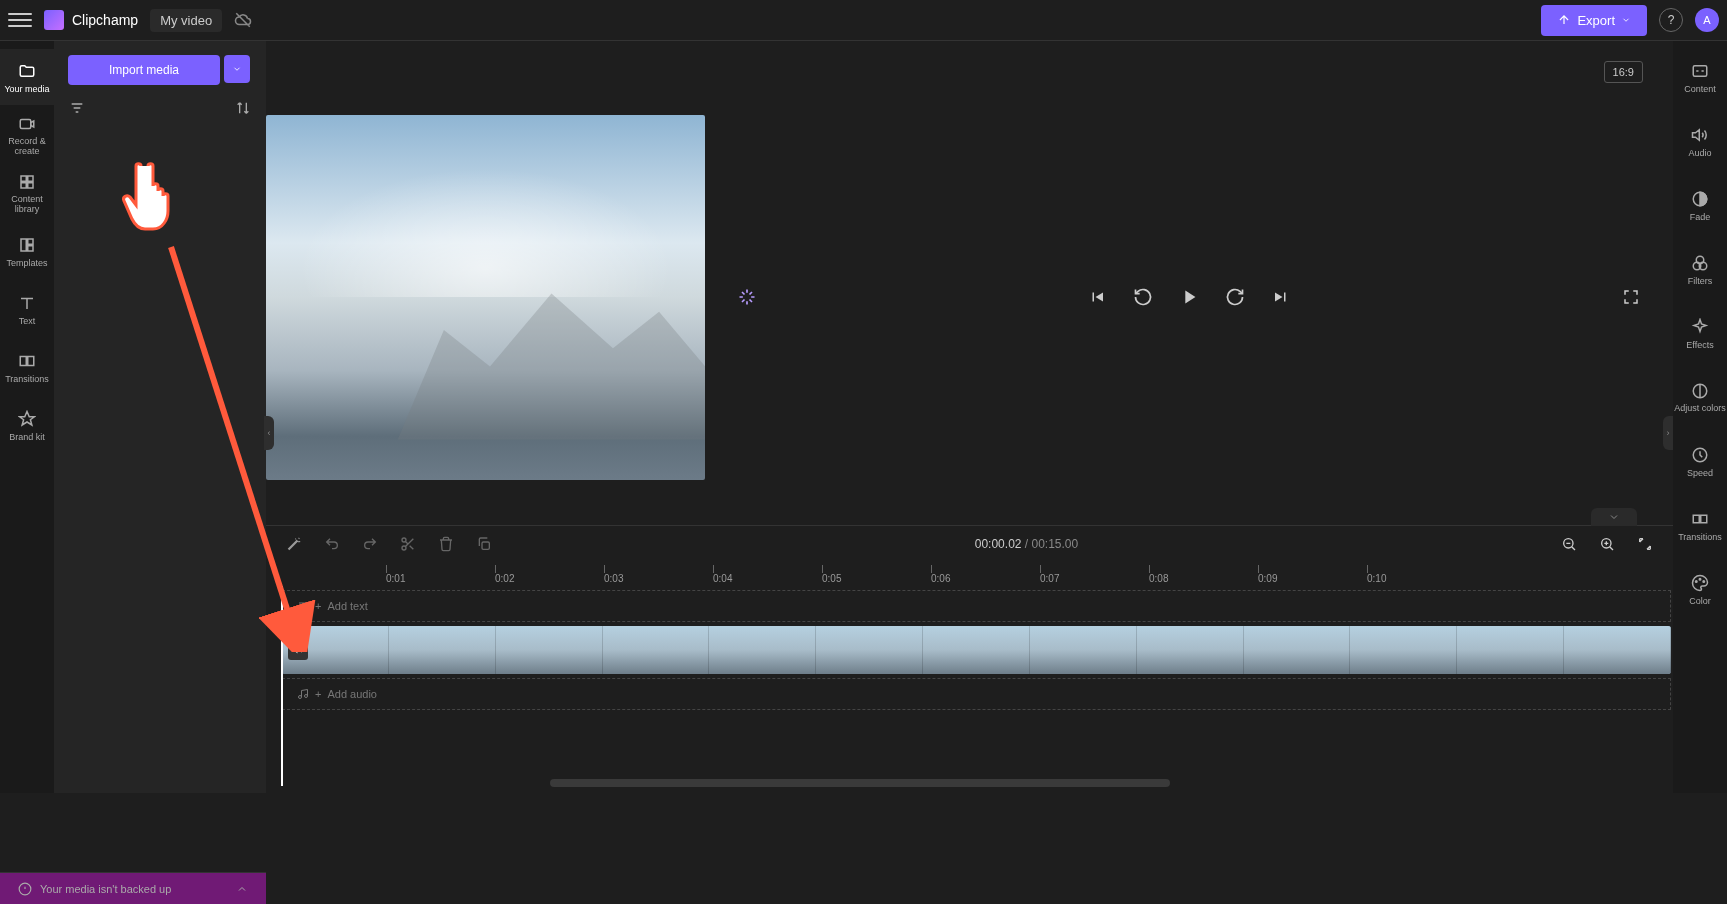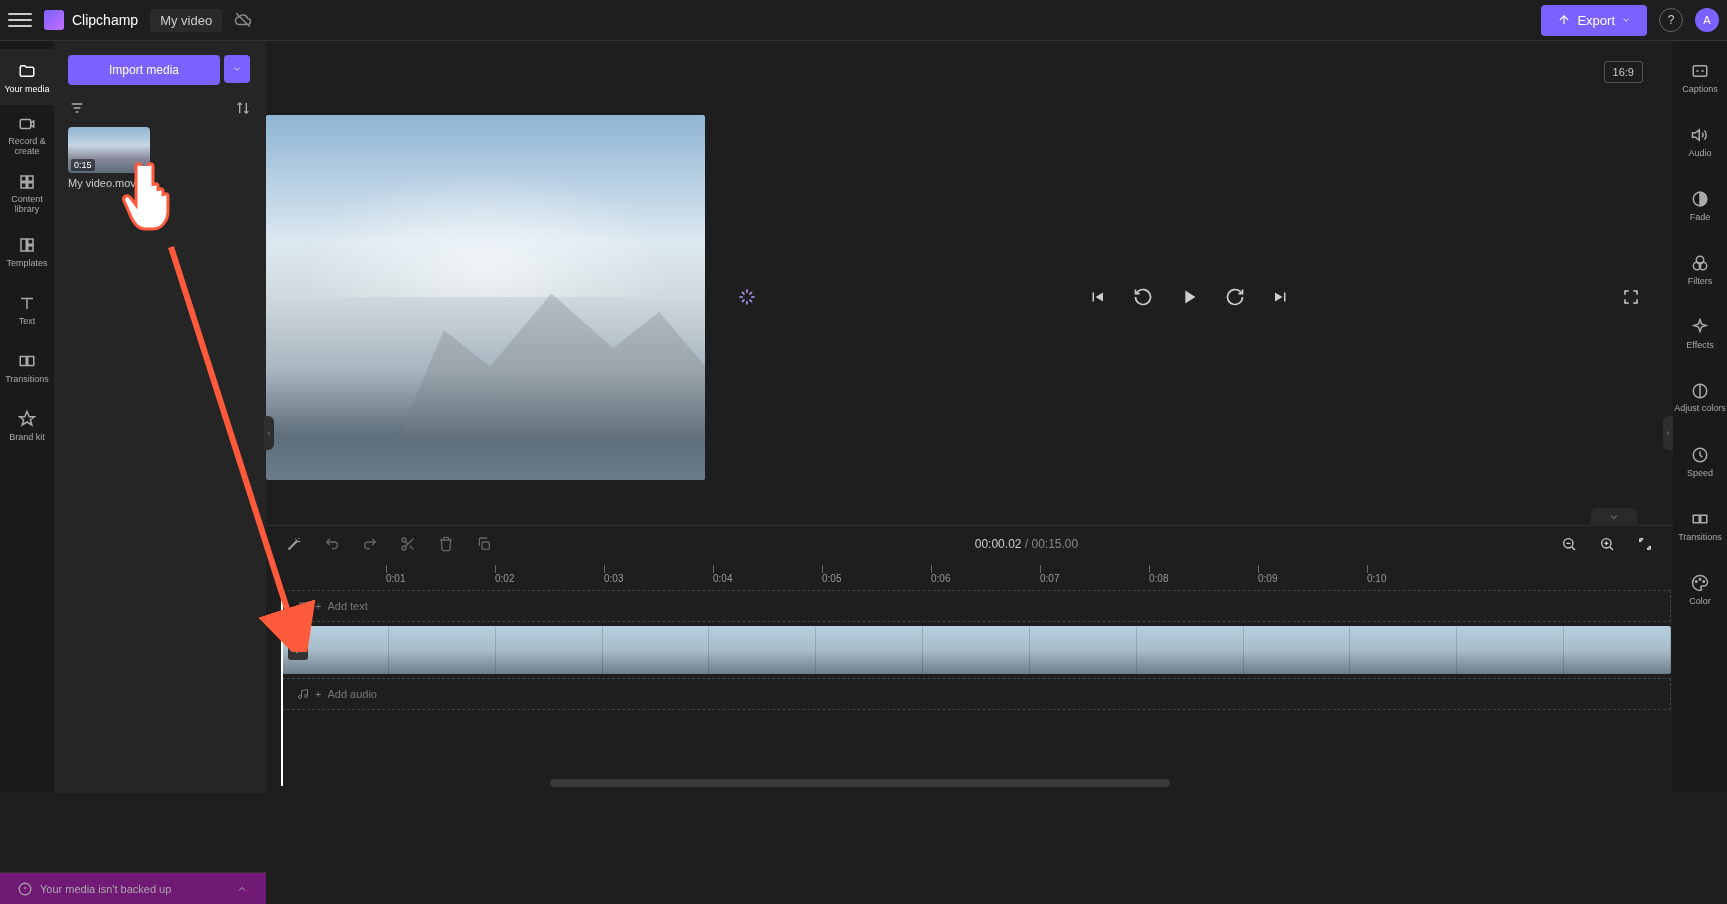--- a/index.html
+++ b/index.html
@@ -186,26 +186,20 @@
         <svg viewBox="0 0 24 24" width="16" height="16" fill="none" stroke="currentColor" stroke-width="2">
             <path d="M4 6h16M7 12h10M10 18h4"></path>
           </svg>
       </div>
       <div class="sort-icon">
         <svg viewBox="0 0 24 24" width="16" height="16" fill="none" stroke="currentColor" stroke-width="2">
             <path d="M7 4v16M7 4l-3 3M7 4l3 3M17 20V4M17 20l-3-3M17 20l3-3"></path>
           </svg>
       </div>
     </div>
-    <div style="cursor:grab;">
-      <div class="media-thumb">
-        <span class="thumb-dur">0:15</span>
-      </div>
-      <div class="media-name">My video.mov</div>
-    </div>
   </div>
 
   <div class="collapse">‹</div>
 
   <div class="center">
     <div class="preview-area">
       <div class="aspect-badge">16:9</div>
       <div class="preview">
         <div class="clouds"></div>
         <div class="mountain"></div>
@@ -396,21 +390,21 @@
   <div class="collapse-r">›</div>
 
   <div class="right-nav">
     <div class="nav-item">
         <div class="nav-icon">
           <svg viewBox="0 0 24 24" fill="none" stroke="currentColor" stroke-width="2">
             <rect x="3" y="5" width="18" height="14" rx="2"></rect>
             <path d="M7 12h3M14 12h3"></path>
           </svg>
         </div>
-        <span>Captions</span>
+        <span>Content</span>
       </div>
     <div class="nav-item">
         <div class="nav-icon">
           <svg viewBox="0 0 24 24" fill="none" stroke="currentColor" stroke-width="2">
             <path d="M11 5L6 9H2v6h4l5 4zM15 9a5 5 0 0 1 0 6M18 6a9 9 0 0 1 0 12"></path>
           </svg>
         </div>
         <span>Audio</span>
       </div>
     <div class="nav-item">

